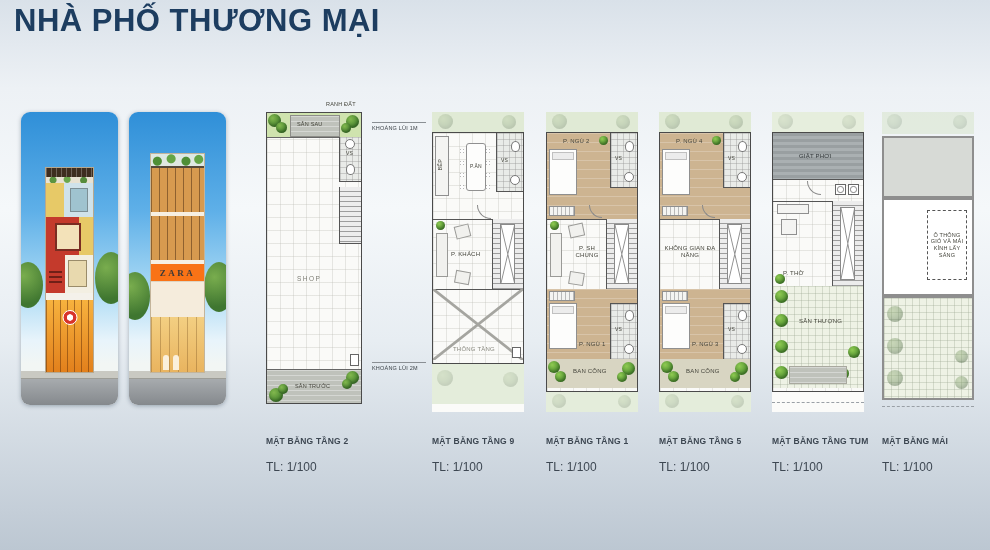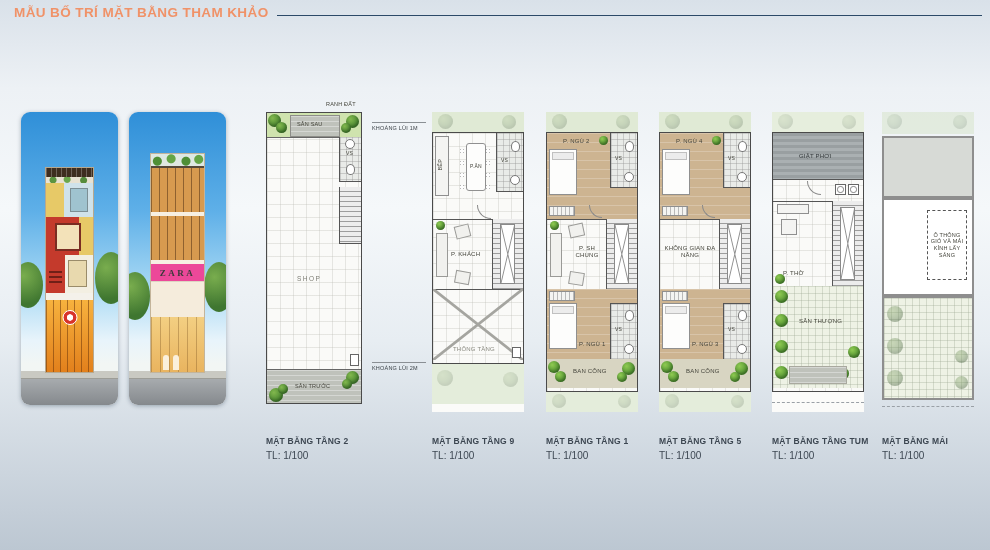--- a/index.html
+++ b/index.html
@@ -34,33 +34,33 @@
   .b1 .f2::after{content:"";position:absolute;right:6px;top:5px;width:17px;height:25px;background:#e8d9ae;border:1px solid #9a8c6a;}
   .b1 .f2::before{content:"";position:absolute;left:3px;top:16px;width:13px;height:1.5px;background:#701f17;box-shadow:0 5px 0 #701f17,0 10px 0 #701f17;}
   .b1 .fascia{height:7px;background:#f4f1ea;border-bottom:1px solid #d8cfbc;}
   .b1 .shop{position:absolute;left:0;right:0;top:132px;bottom:0;background:linear-gradient(180deg,#f7b23e,#e2801c);
     background-image:repeating-linear-gradient(90deg,rgba(110,55,10,.55) 0 1.5px,transparent 1.5px 7px),linear-gradient(180deg,#f7b23e,#e2801c);}
   .sign{position:absolute;left:50%;transform:translateX(-50%);width:13px;height:13px;border-radius:50%;
     background:radial-gradient(circle,#fff 0 32%,#d8332a 38% 100%);border:1px solid #fff;}
   .b2{left:22px;right:22px;top:42px;bottom:33px;background:#f5ecdc;box-shadow:0 0 0 1px #c3b49a;}
   .b2 .rooftop{height:12px;background:radial-gradient(circle at 12% 60%,#4f8f36 4px,transparent 5px),radial-gradient(circle at 38% 40%,#65a546 4px,transparent 5px),radial-gradient(circle at 66% 60%,#4f8f36 4px,transparent 5px),radial-gradient(circle at 90% 45%,#65a546 4px,transparent 5px),#dfe8e2;border-bottom:2px solid #54483a;}
   .b2 .gl{height:44px;background:#d79a4f;background-image:repeating-linear-gradient(90deg,rgba(70,40,15,.5) 0 1.5px,transparent 1.5px 8px);border-bottom:4px solid #f7f0e3;}
-  .b2 .zara{height:17px;background:#ec4899;border-bottom:1px solid #ddd4c2;display:flex;align-items:center;justify-content:center;}
+  .b2 .zara{height:17px;background:#f97316;border-bottom:1px solid #ddd4c2;display:flex;align-items:center;justify-content:center;}
   .b2 .zara span{font-family:"Liberation Serif",serif;font-size:9px;font-weight:700;letter-spacing:2.5px;color:#3a3a3a;}
   .b2 .shopglass{position:absolute;left:0;right:0;top:163px;bottom:0;background:linear-gradient(180deg,#f3cf82,#e9b45f);
     background-image:repeating-linear-gradient(90deg,rgba(120,80,30,.35) 0 1px,transparent 1px 9px),linear-gradient(180deg,#f3cf82,#e9b45f);}
   .mann{position:absolute;bottom:2px;width:6px;height:15px;background:#fbf0dc;border-radius:3px 3px 0 0;box-shadow:10px 0 0 #fbf0dc;}
 
   
   .plan{position:absolute;top:100px;width:105px;height:370px;}
   #plan1{left:258px;width:172px;}
   #plan2{left:425px;}#plan3{left:539px;}#plan4{left:652px;}#plan5{left:765px;}#plan6{left:875px;}
   .caption{position:absolute;left:7px;top:336px;width:110px;color:#3d4752;}
   .cap-name{font-size:8.5px;font-weight:700;letter-spacing:.2px;white-space:nowrap;}
-  .cap-scale{font-size:10px;margin-top:4px;}
+  .cap-scale{font-size:12px;margin-top:14px;}
   .rlbl{position:absolute;font-size:6px;color:#45453c;letter-spacing:.2px;white-space:nowrap;z-index:5;}
   .rlbl.ctr{text-align:center;white-space:normal;line-height:1.2;}
   .ann{position:absolute;width:54px;border-top:1px solid #8a8f94;padding-top:2px;font-size:5.5px;color:#3c4248;white-space:nowrap;letter-spacing:.2px;}
   .body{position:absolute;left:7px;top:12px;width:92px;background:#fbfbf9;}
   .walls{position:absolute;left:0;right:0;border:1.6px solid #4a4a4a;background:#fafaf8;
     background-image:linear-gradient(rgba(190,190,185,.35) 1px,transparent 1px),linear-gradient(90deg,rgba(190,190,185,.35) 1px,transparent 1px);background-size:13px 13px;}
   .grassTop,.grassBot{position:absolute;left:0;right:0;background:#d3e2c3;}
   .grassBot{opacity:.55;}
   .tree{position:absolute;border-radius:50%;background:radial-gradient(circle at 35% 32%,#82b84e,#3f7d2b 78%);box-shadow:inset -1px -2px 3px rgba(0,0,0,.25);}
   .tree.fade{opacity:.4;filter:saturate(.55);}
@@ -88,24 +88,21 @@
   .dashline{position:absolute;left:0;right:0;border-top:1px dashed #9aa0a6;}
   .roofbox{position:absolute;left:0;right:0;border:2.5px solid #8e8e8e;}
   .shoplbl{letter-spacing:1.5px;color:#7d7d74;font-size:6.5px;}
 </style>
 </head>
 <body>
 
 <div class="stage">
 
   <div class="hdr">
-    <div class="sub-row">
-      <h2>MẪU BỐ TRÍ MẶT BẰNG THAM KHẢO</h2>
-      <div class="rule"></div>
-    </div>
+    <h1>NHÀ PHỐ THƯƠNG MẠI</h1>
   </div>
 
   <div class="card" id="card1">
     <div class="sky"></div>
     <div class="sidetree" style="left:-8px;top:150px;width:30px;height:46px;"></div>
     <div class="sidetree" style="right:-9px;top:140px;width:32px;height:52px;"></div>
     <div class="walk"></div>
     <div class="road"></div>
     <div class="bldg b1">
       <div class="roof"></div>

